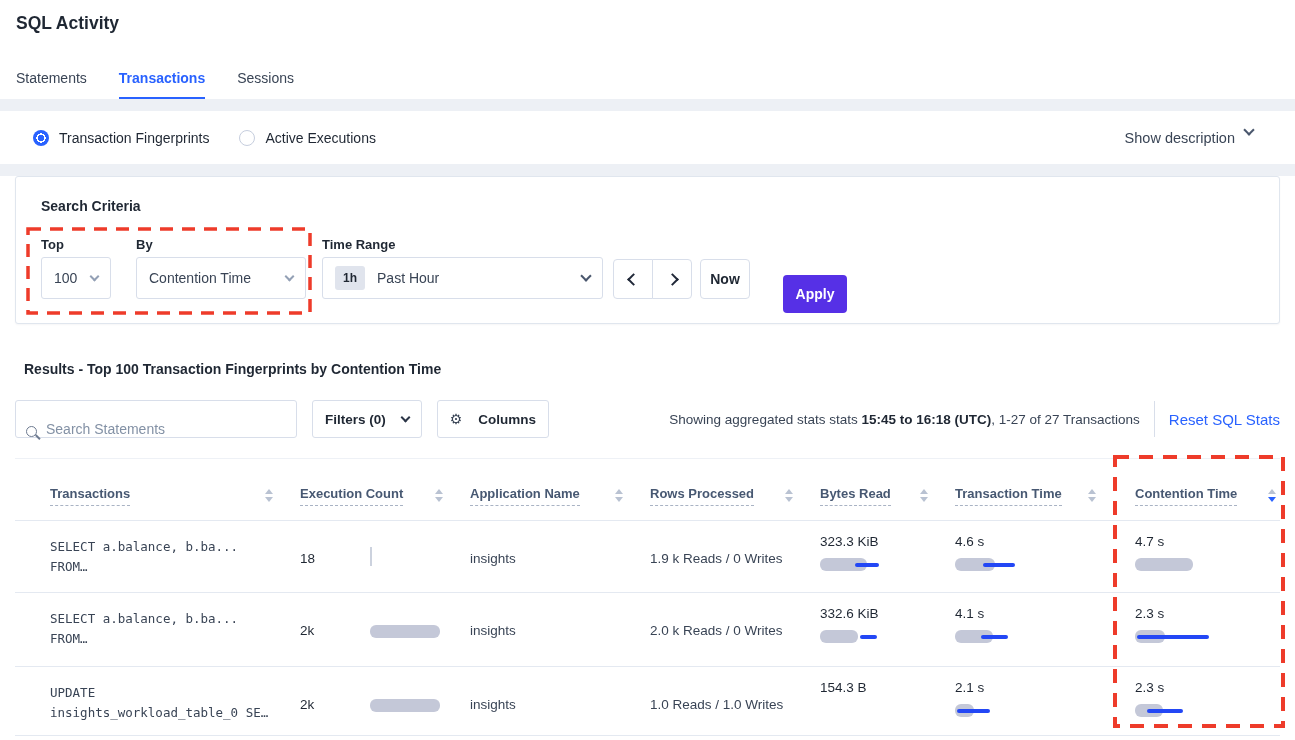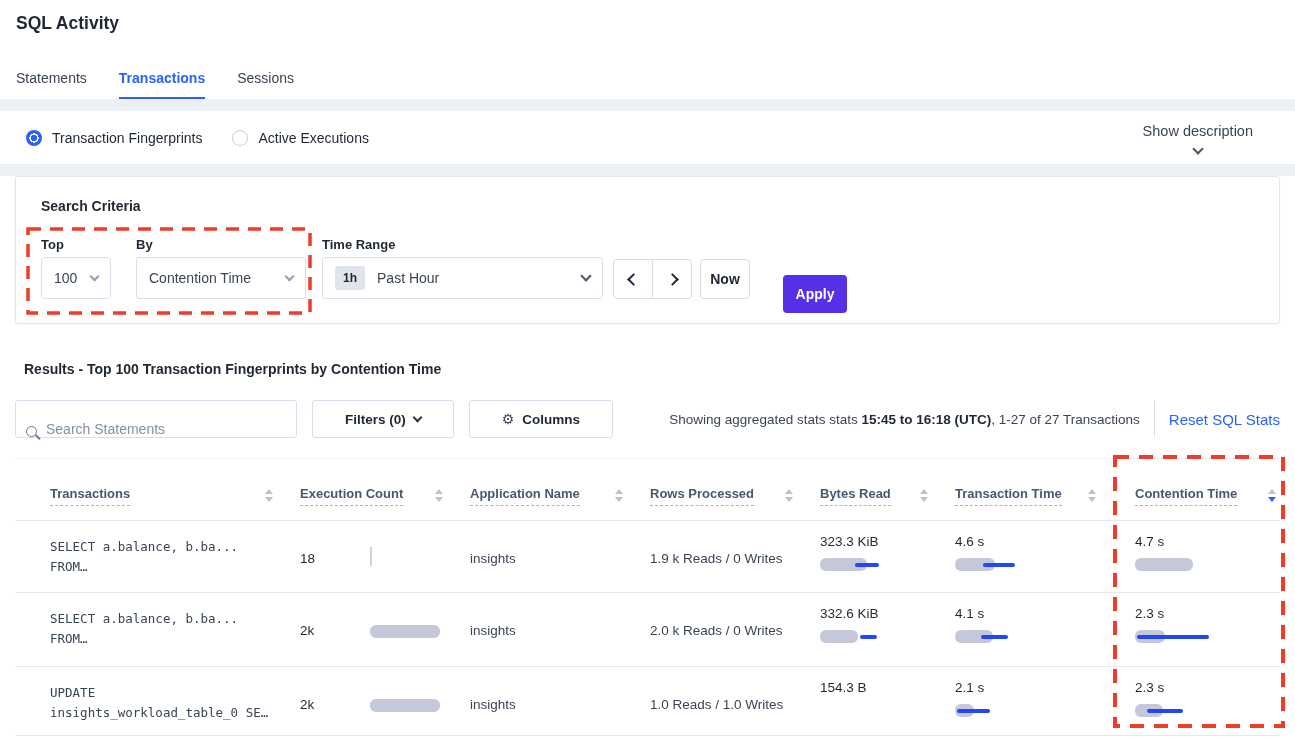--- a/index.html
+++ b/index.html
@@ -20,22 +20,22 @@
   .band{height:12px;background:var(--band);}
 
   
   #radiobar{height:53px;background:#fff;display:flex;align-items:center;
     padding:0 42px 0 26px;}
   .radio-opt{display:flex;align-items:center;gap:10px;margin-right:30px;cursor:pointer;}
   .radio{width:16px;height:16px;border-radius:50%;border:1px solid #c6cede;background:#fff;flex:none;}
   .radio.checked{border:none;background:radial-gradient(circle,
       #2962ff 0,#2962ff 3px,#fff 3px,#fff 4.6px,#2962ff 4.6px,#2962ff 8px);}
   .radio-label{font-size:14px;color:var(--ink);}
-  #show-desc{margin-left:auto;display:flex;align-items:center;gap:10px;font-size:14.5px;
-    color:var(--body);cursor:pointer;flex-direction:column;}
+  #show-desc{margin-left:auto;display:flex;gap:10px;font-size:14.5px;
+    color:var(--body);cursor:pointer;}
 
   .chev{display:inline-block;width:8px;height:8px;border-right:2px solid #4a576d;
     border-bottom:2px solid #4a576d;transform:rotate(45deg);margin-top:-4px;}
   .chev.small{width:7px;height:7px;border-color:#93a0b5;}
   .chev.left{transform:rotate(135deg);margin:0;border-width:2.4px;border-color:#202838;width:9px;height:9px;}
   .chev.right{transform:rotate(-45deg);margin:0;border-width:2.4px;border-color:#202838;width:9px;height:9px;}
 
   
   #card{position:relative;margin:0 15px;height:148px;background:#fff;
     border:1px solid #e0e6ee;border-radius:3px;box-shadow:0 1px 2px rgba(20,30,60,.04);}
@@ -64,21 +64,21 @@
   #controls{height:38px;margin:0 15px;display:flex;align-items:center;}
   #search-wrap{width:282px;height:38px;border:1px solid var(--border);border-radius:3px;
     display:flex;align-items:flex-end;padding:0 10px;background:#fff;}
   #search-input{border:none;outline:none;flex:1;font-size:14px;color:var(--body);
     font-family:"Liberation Sans",sans-serif;margin-left:9px;}
   #search-input::placeholder{color:var(--muted);}
   .mag{position:relative;width:11px;height:11px;border:1.7px solid #6d7a90;border-radius:50%;flex:none;}
   .mag::after{content:"";position:absolute;width:5.5px;height:1.7px;background:#6d7a90;
     transform:rotate(45deg);right:-4.5px;bottom:-1.5px;}
   .ctl-btn{height:38px;border:1px solid var(--border);border-radius:3px;background:#fff;
-    display:flex;align-items:center;gap:8px;padding:0 32px;font-size:13.5px;
+    display:flex;align-items:center;gap:16px;padding:0 12px;font-size:13.5px;
     font-weight:600;color:var(--ink);margin-left:15px;cursor:pointer;}
   .gear{font-size:14px;color:var(--body);font-family:"DejaVu Sans",sans-serif;}
   #stats{margin-left:auto;font-size:13.5px;color:var(--body);white-space:nowrap;}
   #stats b{color:var(--ink);}
   #vdiv{width:1px;height:36px;background:var(--border);margin:0 14px;}
   #reset-link{font-size:15px;color:var(--blue);cursor:pointer;white-space:nowrap;}
 
   
   #table{position:relative;margin:20px 15px 0 15px;border-top:1px solid #eef1f6;}
   #thead-row{position:relative;height:62px;border-bottom:1px solid var(--rowline);}
@@ -120,21 +120,21 @@
   <div id="page-title">SQL Activity</div>
   <div id="tabs">
       <div class="tab">Statements</div>
       <div class="tab active">Transactions</div>
       <div class="tab">Sessions</div>
     </div>
 </div>
 <div class="band"></div>
 
 <div id="radiobar">
-  <span id="radio-options" style="display:flex;align-items:center;">
+  <span id="radio-options" style="display:flex;align-items:center;margin-left:7px;">
       <span class="radio-opt">
         <span class="radio checked"></span>
         <span class="radio-label">Transaction Fingerprints</span>
       </span>
       <span class="radio-opt">
         <span class="radio"></span>
         <span class="radio-label">Active Executions</span>
       </span>
     </span>
   <span id="show-desc">

